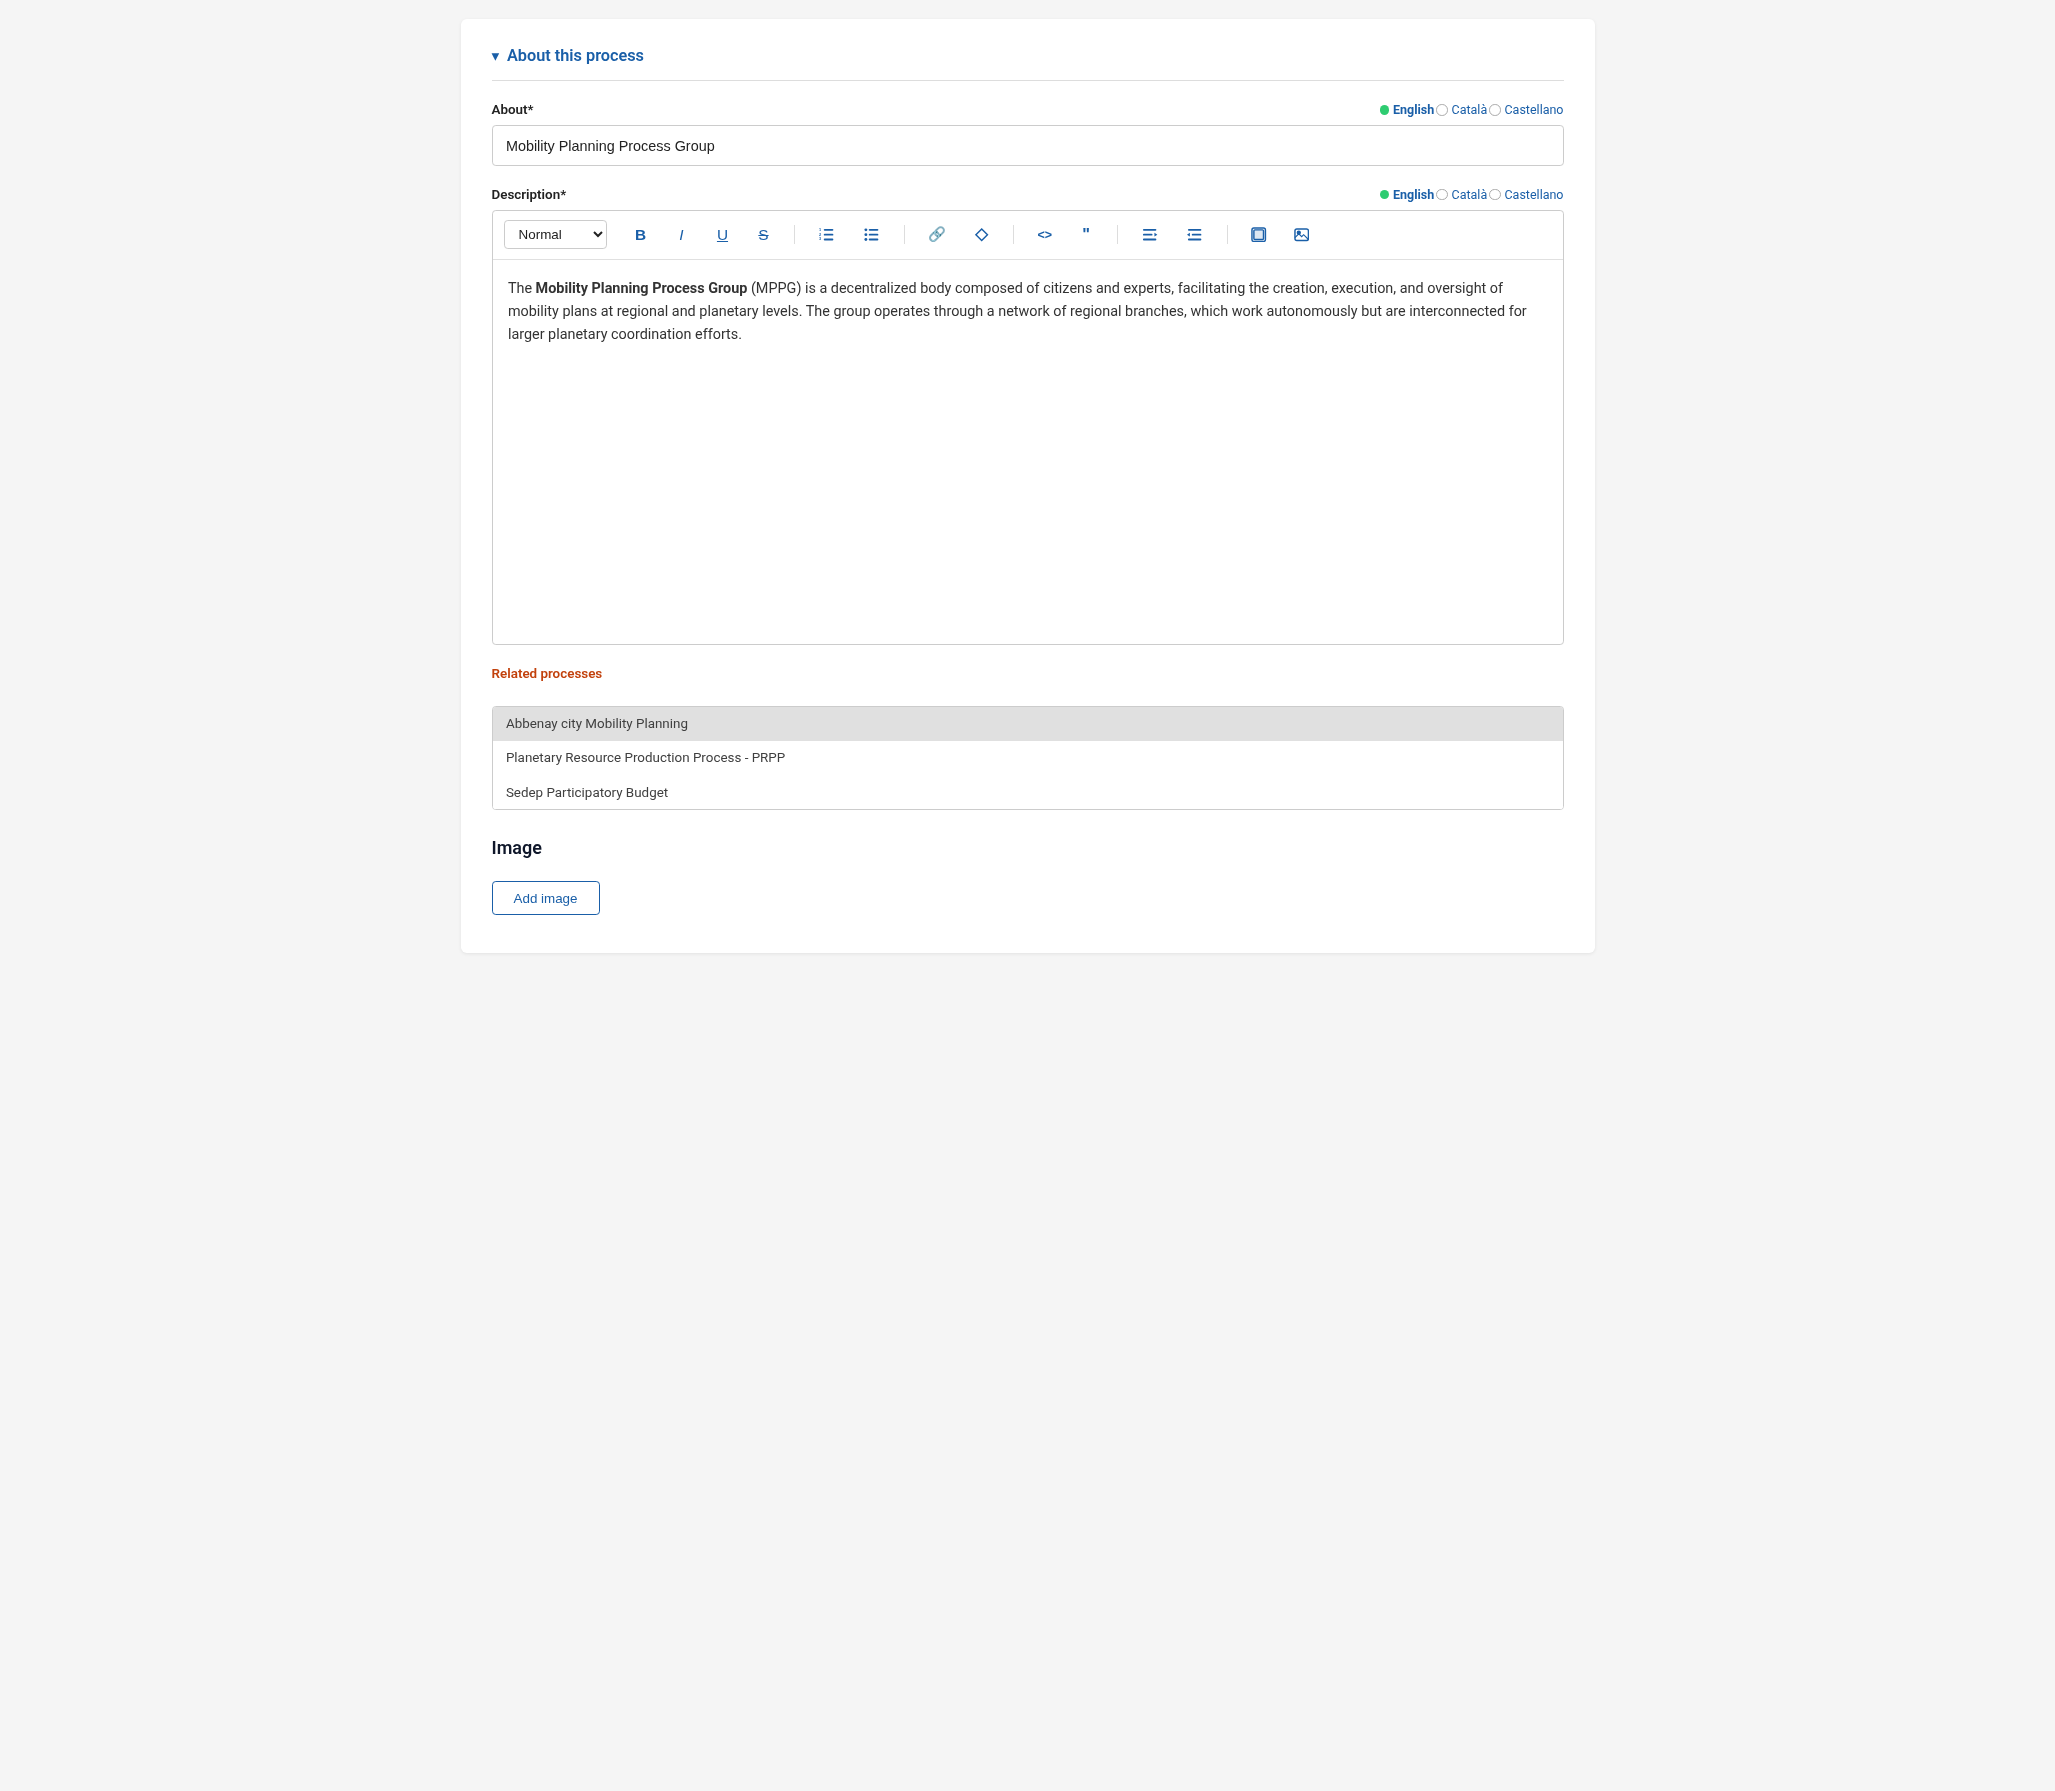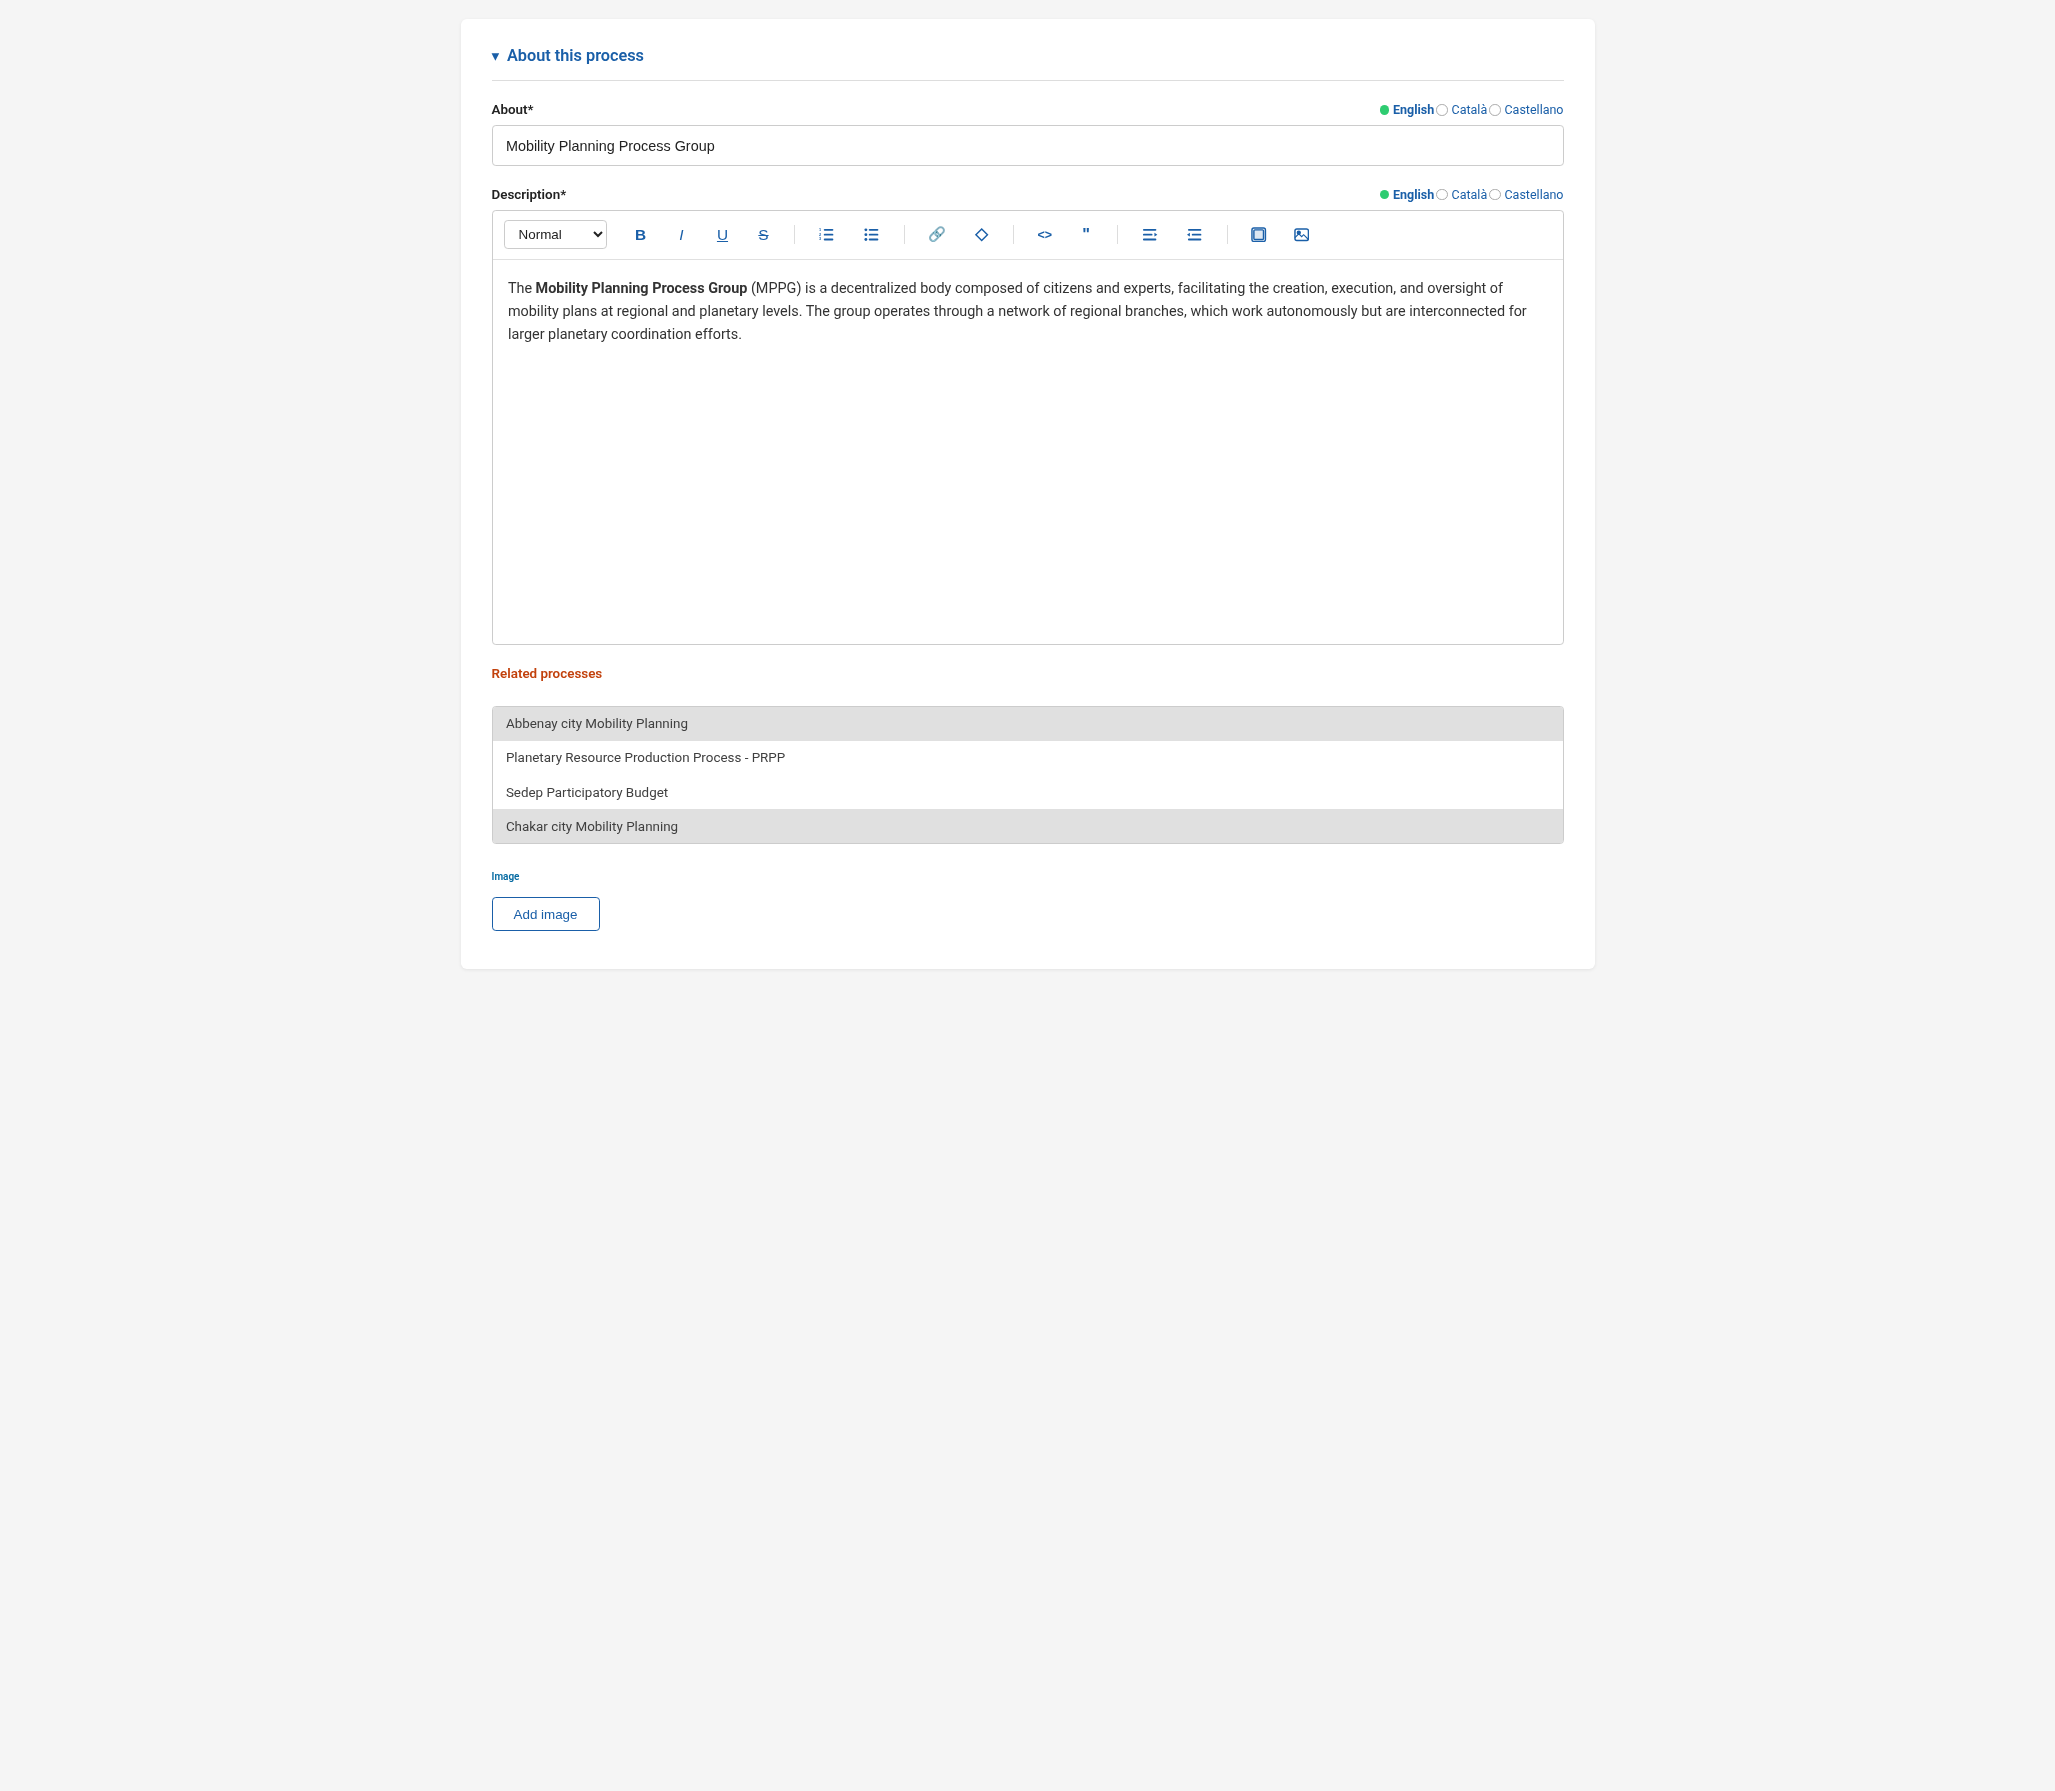--- a/index.html
+++ b/index.html
@@ -158,24 +158,24 @@
     .related-item {
       padding: 9.6px 13.4px;
       font-size: 13.4px;
       color: #404040;
       background: #fff;
     }
     .related-item.highlighted {
       background: #e0e0e0;
     }
     .image-label {
-      font-size: 10px;
+      font-size: 18px;
       font-weight: 600;
-      margin-bottom: 15px;
-      color: #0369a1;
+      margin-bottom: 23px;
+      color: #0f172a;
     }
     .add-image-btn {
       border: 1px solid #1a5fa8;
       background: #fff;
       color: #1a5fa8;
       border-radius: 3.8px;
       padding: 8.6px 21px;
       font-size: 13.4px;
       font-weight: 500;
       cursor: pointer;
@@ -330,21 +330,20 @@
       </p>
     </div>
   </div>
 
   
   <div class="related-processes-label">Related processes</div>
   <div class="related-list">
     <div class="related-item highlighted">Abbenay city Mobility Planning</div>
     <div class="related-item">Planetary Resource Production Process - PRPP</div>
     <div class="related-item">Sedep Participatory Budget</div>
-    <div class="related-item highlighted">Chakar city Mobility Planning</div>
   </div>
 
   
   <div class="image-label">Image</div>
   <button class="add-image-btn">Add image</button>
 
 </div>
 
 
 </body></html>

